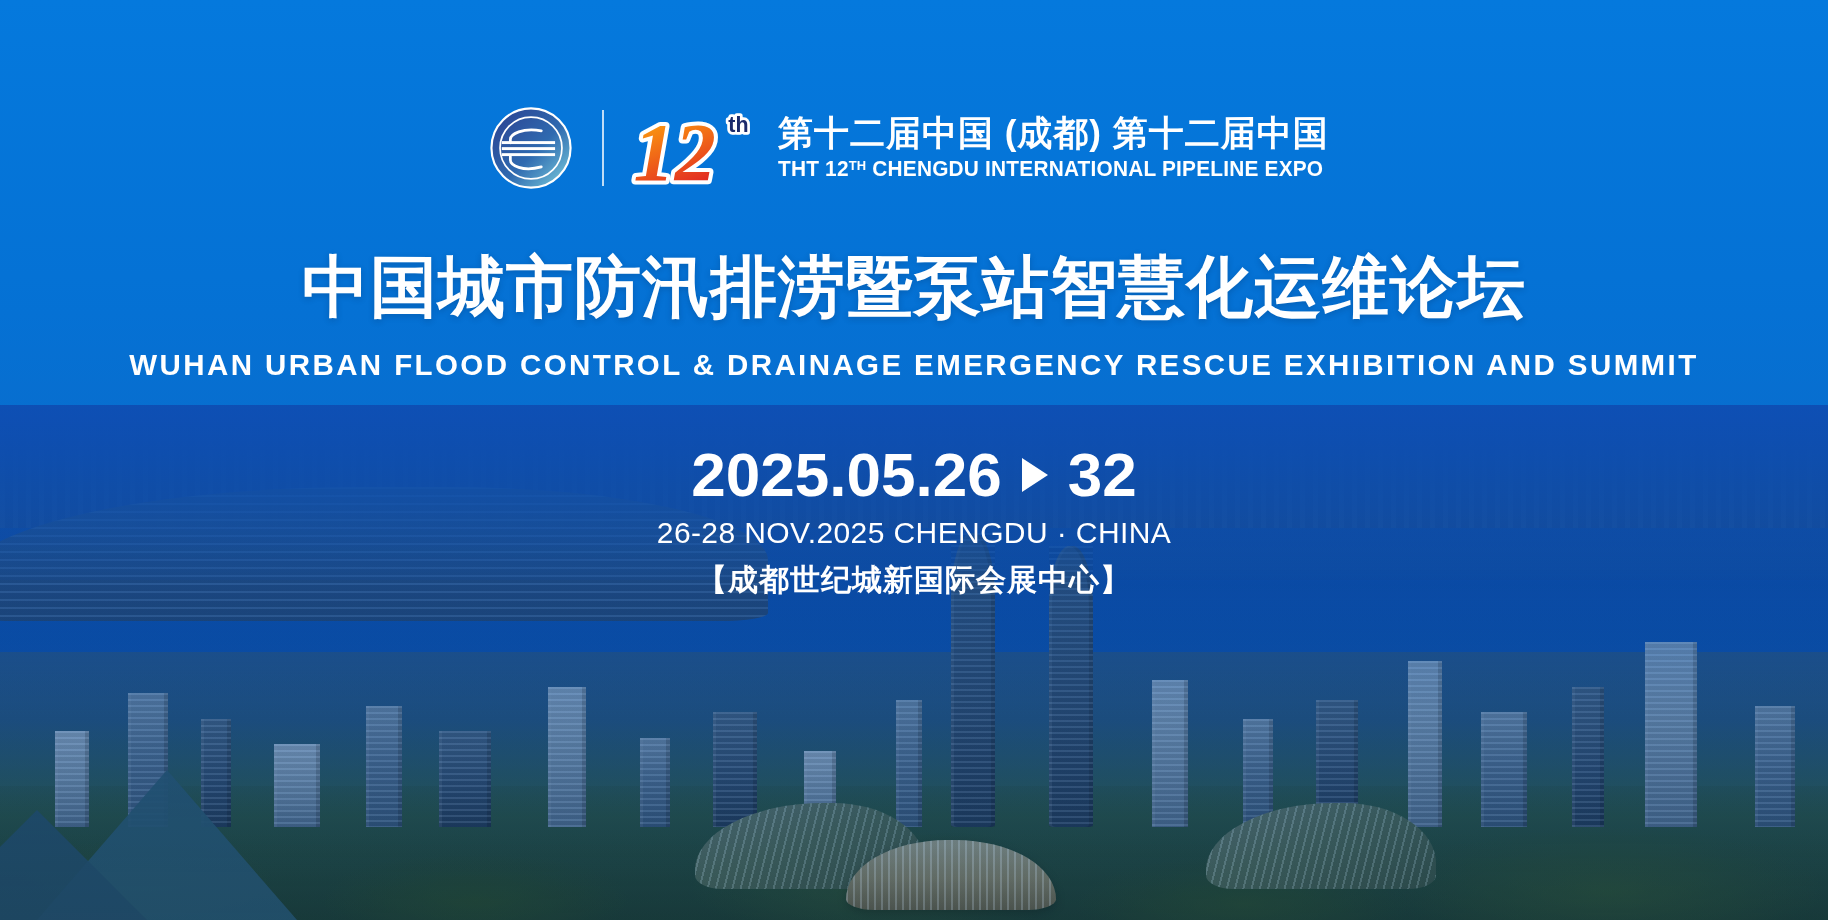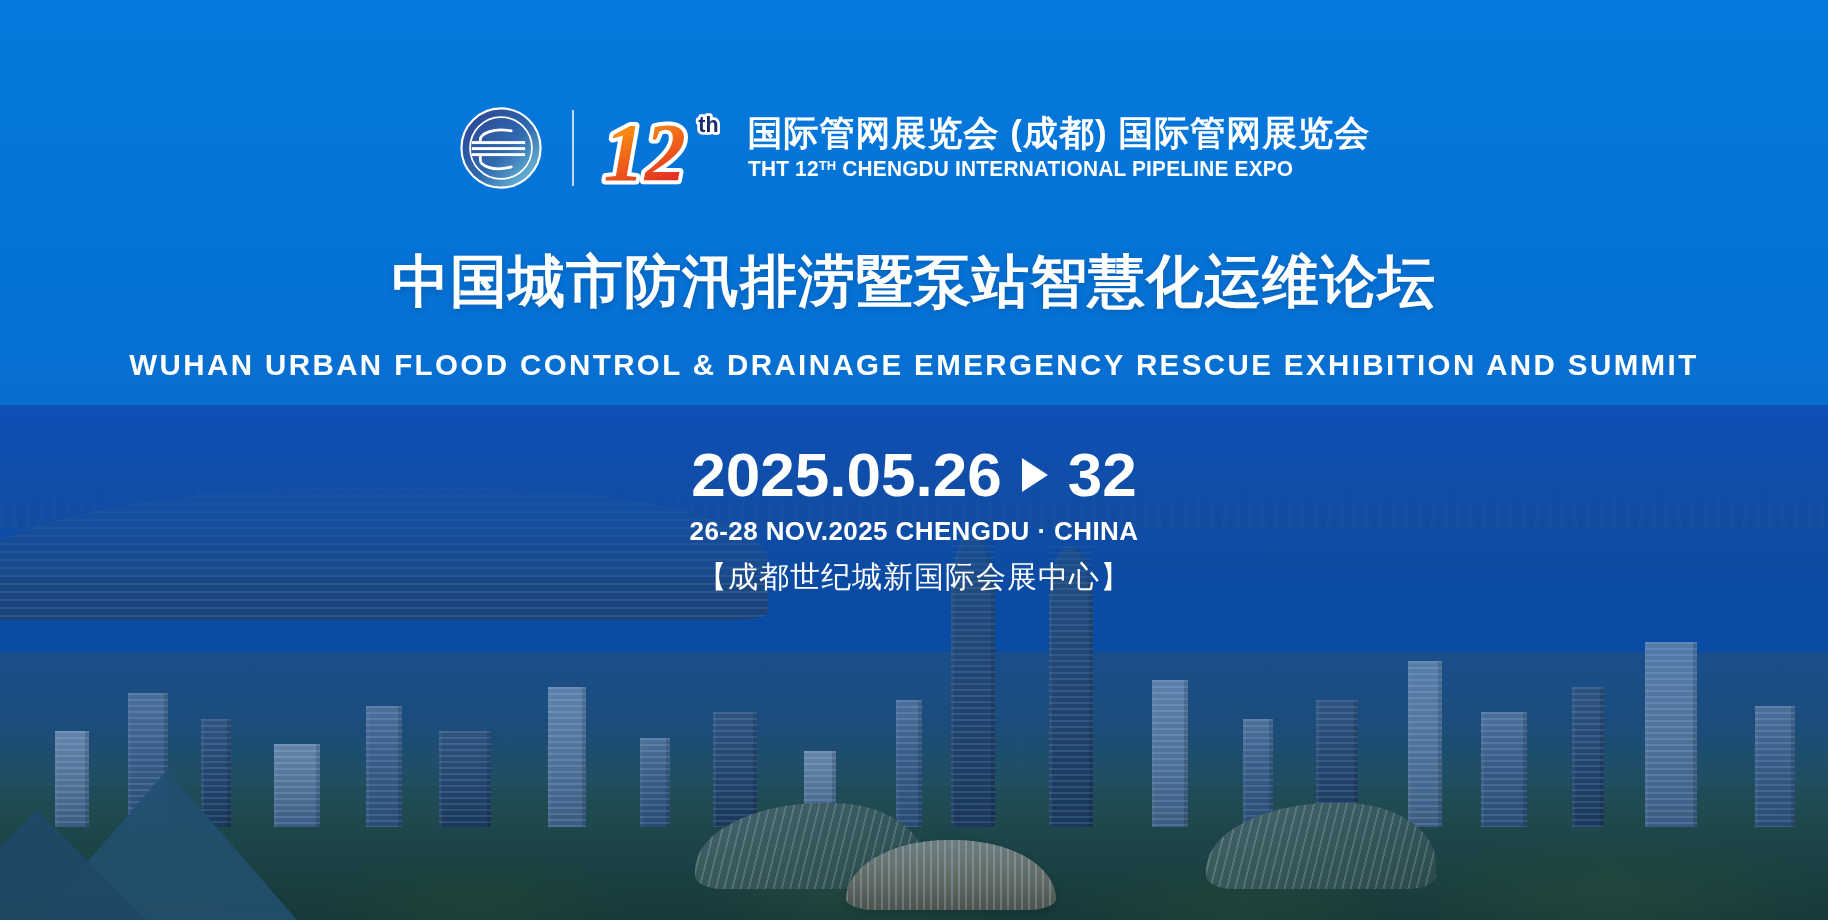--- a/index.html
+++ b/index.html
@@ -177,21 +177,21 @@
     transform:scaleX(.97);
     transform-origin:left center;
   }
   .en-head sup { font-size:.62em; vertical-align:.45em; }
 
   
   .main-title {
     position:absolute; left:0; top:252px; width:100%;
     text-align:center; z-index:30;
     color:#ffffff;
-    font-size:57px;
+    font-size:67px;
     font-weight:bold;
     letter-spacing:1px;
     line-height:1.04;
     white-space:nowrap;
     text-shadow:0 2px 6px rgba(0,30,70,.22);
   }
   .main-sub {
     position:absolute; left:0; top:348px; width:100%;
     text-align:center; z-index:30;
     color:#ffffff;
@@ -219,30 +219,30 @@
     display:inline-block;
     width:0;height:0;
     border-top:17px solid transparent;
     border-bottom:17px solid transparent;
     border-left:26px solid #ffffff;
     margin:0 2px;
   }
   .endate {
     margin-top:9px;
     color:#ffffff;
-    font-size:26px;
-    font-weight:bold;
+    font-size:30px;
+    font-weight:normal;
     letter-spacing:.4px;
     white-space:nowrap;
   }
   .venue {
     margin-top:10px;
     color:#ffffff;
     font-size:30px;
-    font-weight:normal;
+    font-weight:bold;
     letter-spacing:1px;
     white-space:nowrap;
   }
 
   
   .tagline {
     position:absolute; left:0; top:788px; width:100%;
     z-index:30; text-align:center;
     color:#ffffff;
     font-size:26px;
@@ -340,21 +340,21 @@
           <text x="4" y="86" font-size="92" fill="url(#og)">12</text>
         </g>
         <g font-family="'Liberation Sans', sans-serif" font-weight="bold">
           <text x="110" y="32" font-size="24" stroke="#ffffff" stroke-width="6" stroke-linejoin="round" fill="none">th</text>
           <text x="110" y="32" font-size="24" fill="#1b2a6b">th</text>
         </g>
       </svg>
     </span>
 
     <span class="titles">
-      <span class="cn-head">国际管网展览会 (成都) 国际管网展览会</span>
+      <span class="cn-head">第十二届中国 (成都) 第十二届中国</span>
       <span class="en-head"><span>THT 12</span><sup>TH</sup><span> CHENGDU INTERNATIONAL PIPELINE EXPO</span></span>
     </span>
   </div>
 
   <div class="main-title">中国城市防汛排涝暨泵站智慧化运维论坛</div>
   <div class="main-sub">WUHAN URBAN FLOOD CONTROL &amp; DRAINAGE EMERGENCY RESCUE EXHIBITION AND SUMMIT</div>
 
   <div class="dateblock">
     <div class="bigdate">
       <span>2025.05.26</span>

